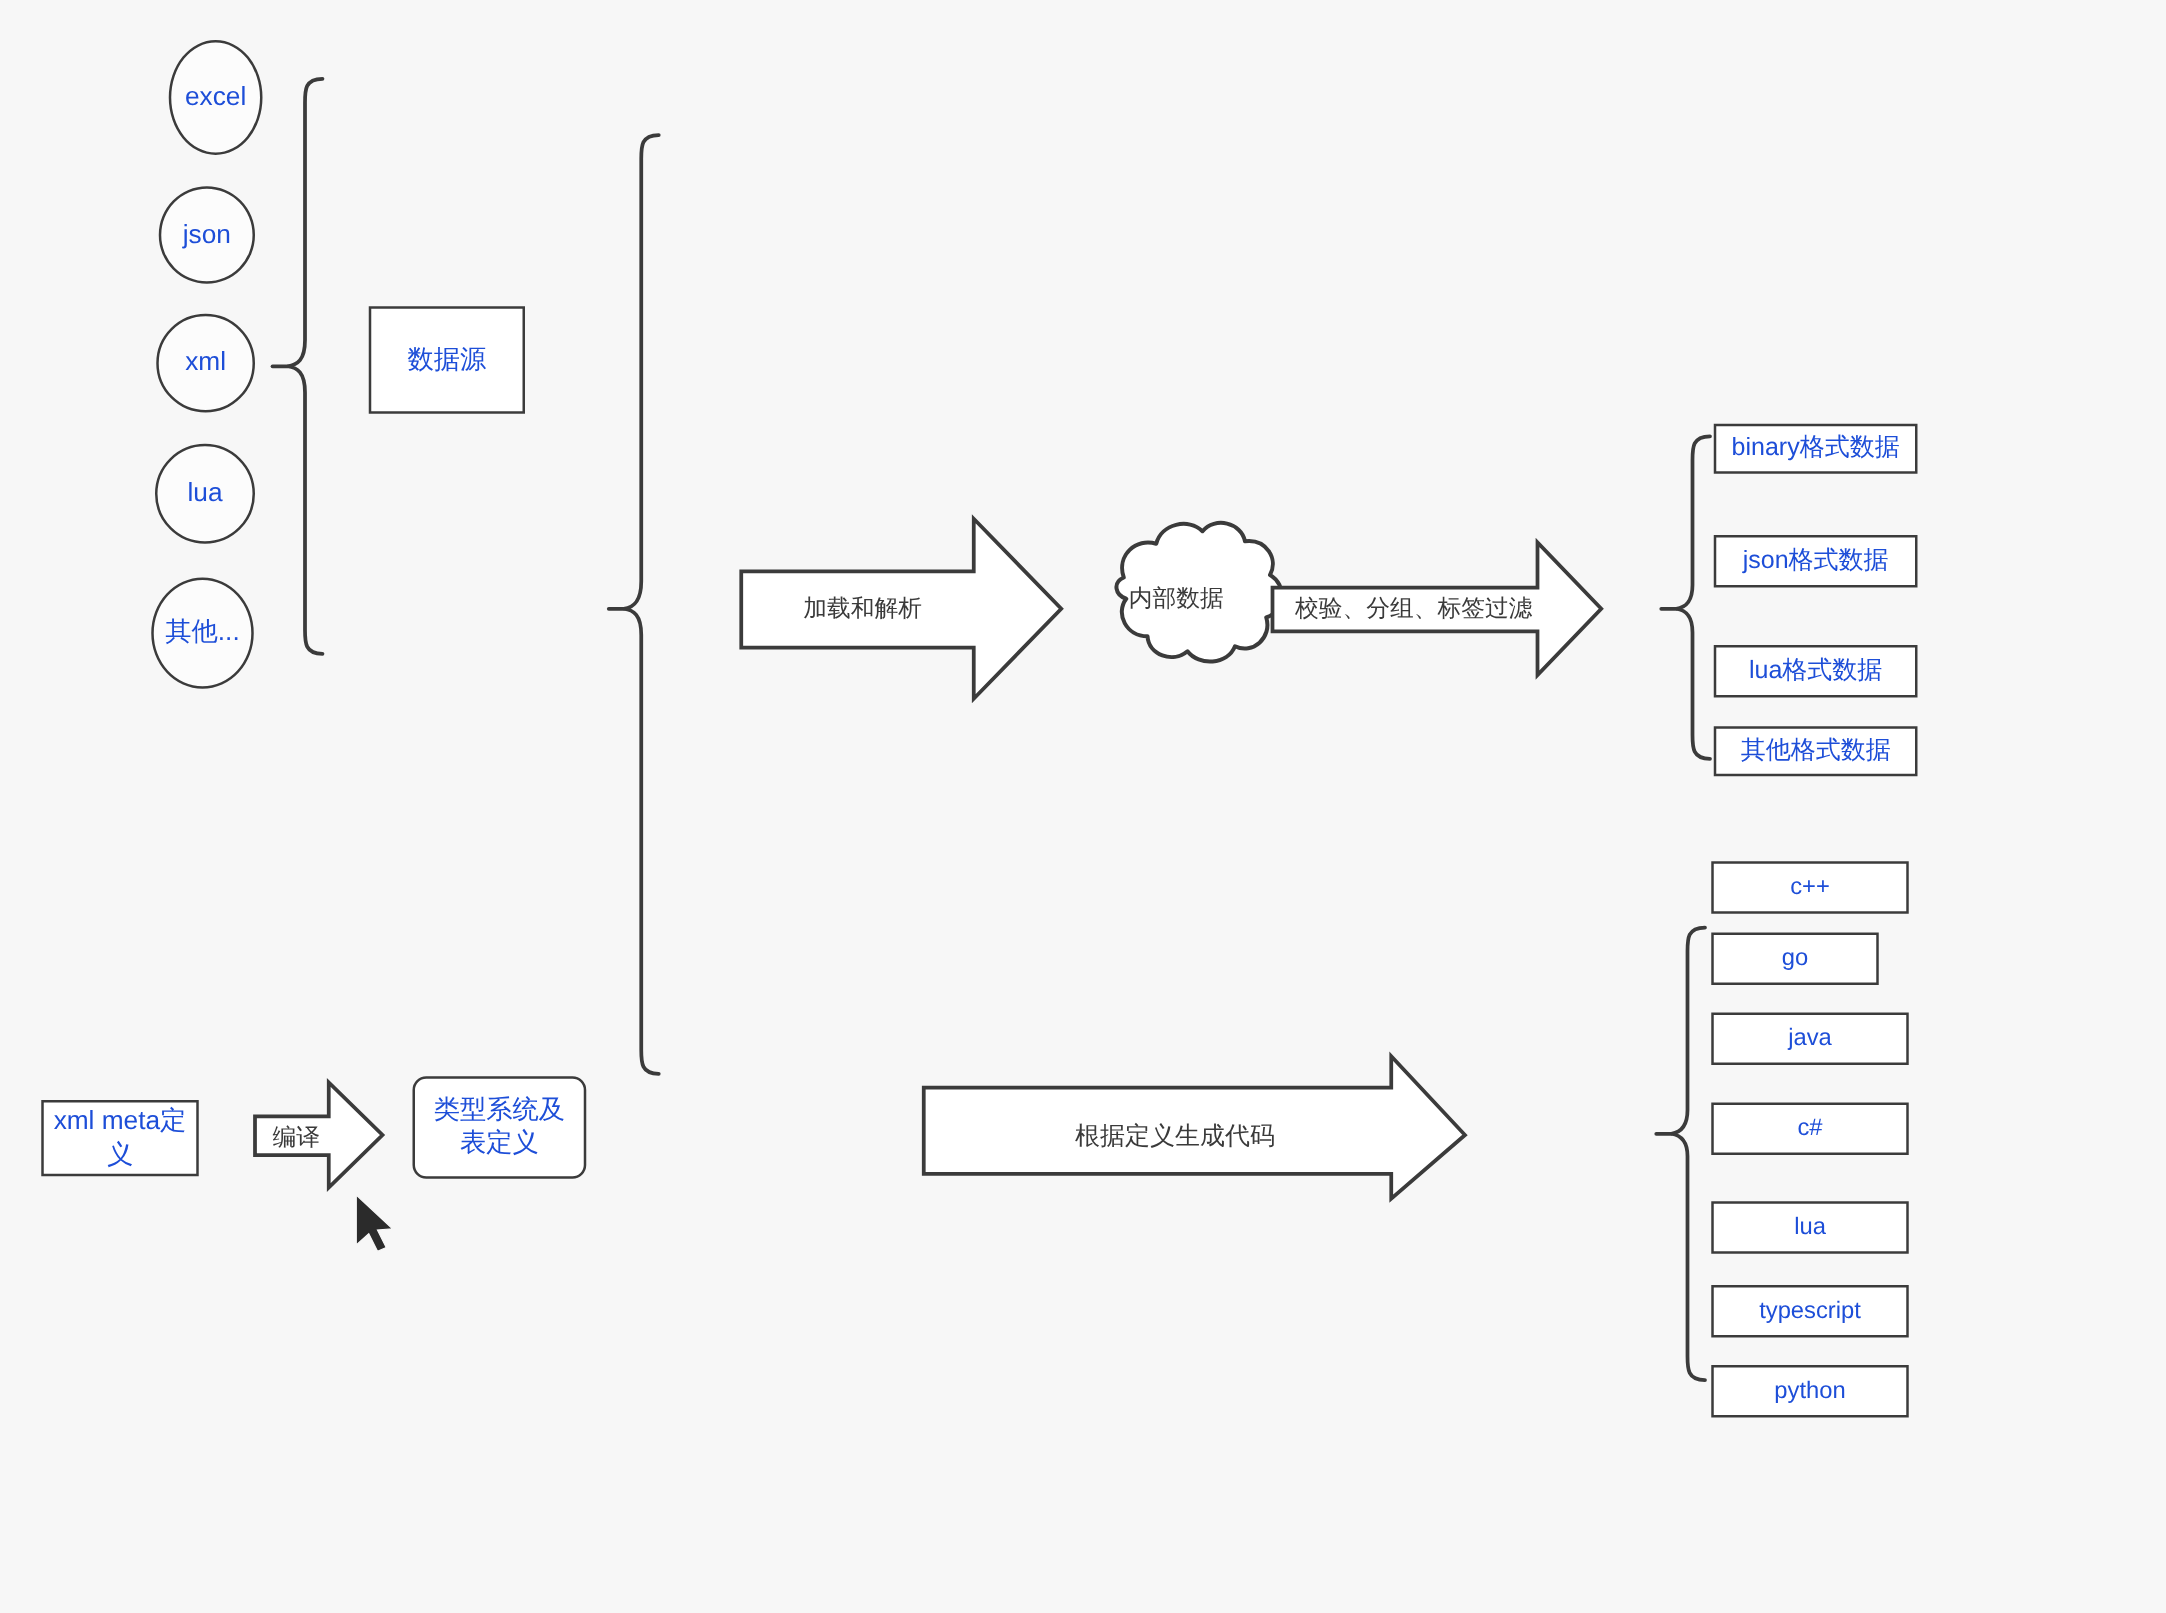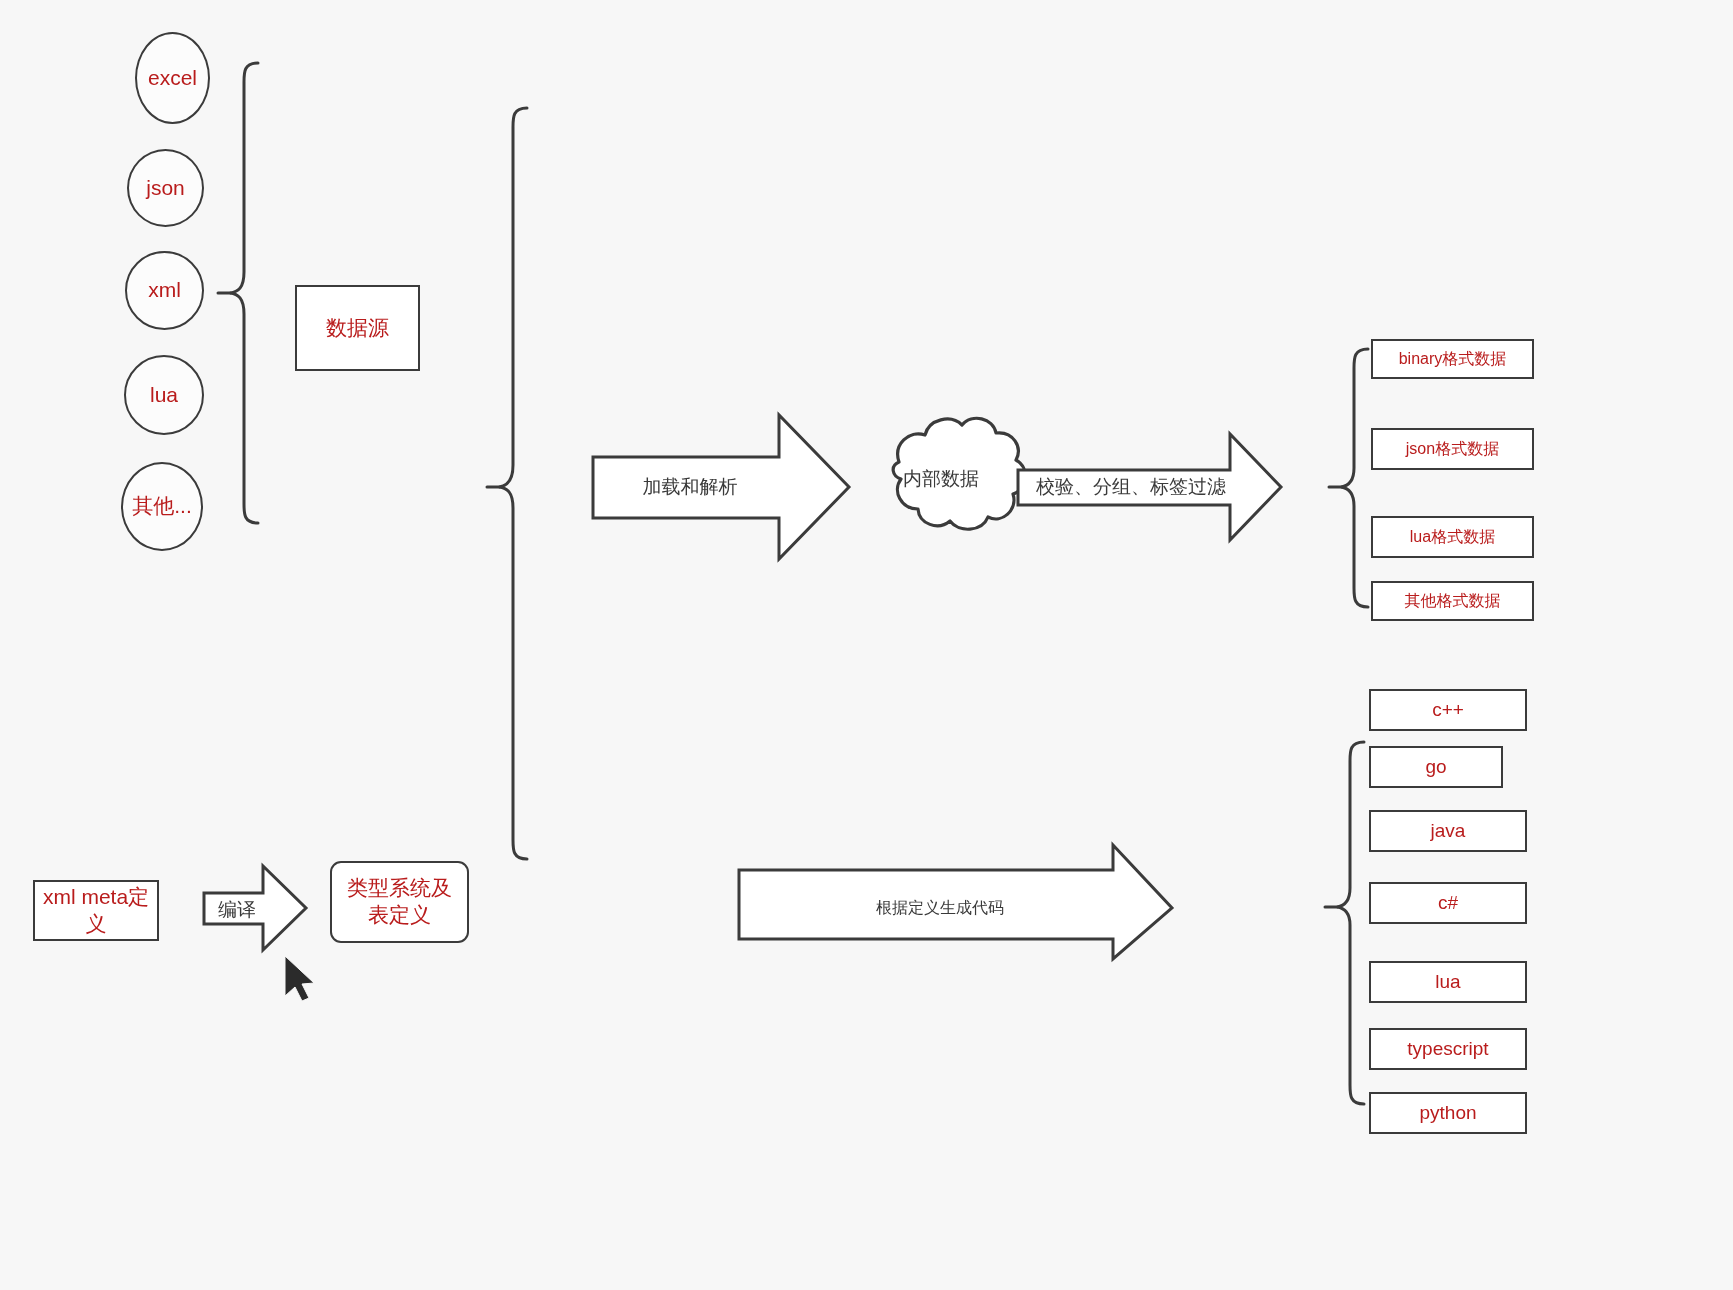--- a/index.html
+++ b/index.html
@@ -23,40 +23,40 @@
   }
   .node {
     position: absolute;
     box-sizing: border-box;
     display: flex;
     align-items: center;
     justify-content: center;
     text-align: center;
     background: #ffffff;
     border: 2.4px solid #3b3b3b;
-    color: #b91c1c;
+    color: #1d4ed8;
     line-height: 1.28;
   }
   .circle {
     border-radius: 50%;
     background: #fcfcfc;
     border-width: 2.2px;
   }
   .rounded { border-radius: 11px; }
   .lbl {
     position: absolute;
     display: flex;
     align-items: center;
     justify-content: center;
     text-align: right;
     pointer-events: none;
     color: #3a3a3a;
   }
   .fs19 { font-size: 19px; }
-  .fs20 { font-size: 16px; }
+  .fs20 { font-size: 20px; }
   .fs21 { font-size: 21px; }
   .cursor { position: absolute; pointer-events: none; }
 </style>
 </head>
 <body>
 
 <svg id="canvas" viewBox="0 0 1733 1290" xmlns="http://www.w3.org/2000/svg">
   <defs></defs>
 
   <g fill="none" stroke="#3b3b3b" stroke-width="3" stroke-linecap="round">
@@ -127,21 +127,21 @@
 <div class="node circle fs21" style="left:125px; top:251px; width:79px; height:79px;">
   <span>xml</span>
 </div>
 <div class="node circle fs21" style="left:124px; top:355px; width:80px; height:80px;">
   <span>lua</span>
 </div>
 <div class="node circle fs21" style="left:121px; top:462px; width:82px; height:89px;">
   <span>其他...</span>
 </div>
 
-<div class="node fs21" style="left:295px; top:245px; width:125px; height:86px;margin-top:40px;">
+<div class="node fs21" style="left:295px; top:245px; width:125px; height:86px;">
   <span>数据源</span>
 </div>
 
 <div class="lbl fs19" style="left:600px; top:470px; width:180px; height:34px;">
   <span>加载和解析</span>
 </div>
 
 <div class="lbl fs19" style="left:893px; top:464px; width:96px; height:30px;">
   <span>内部数据</span>
 </div>

